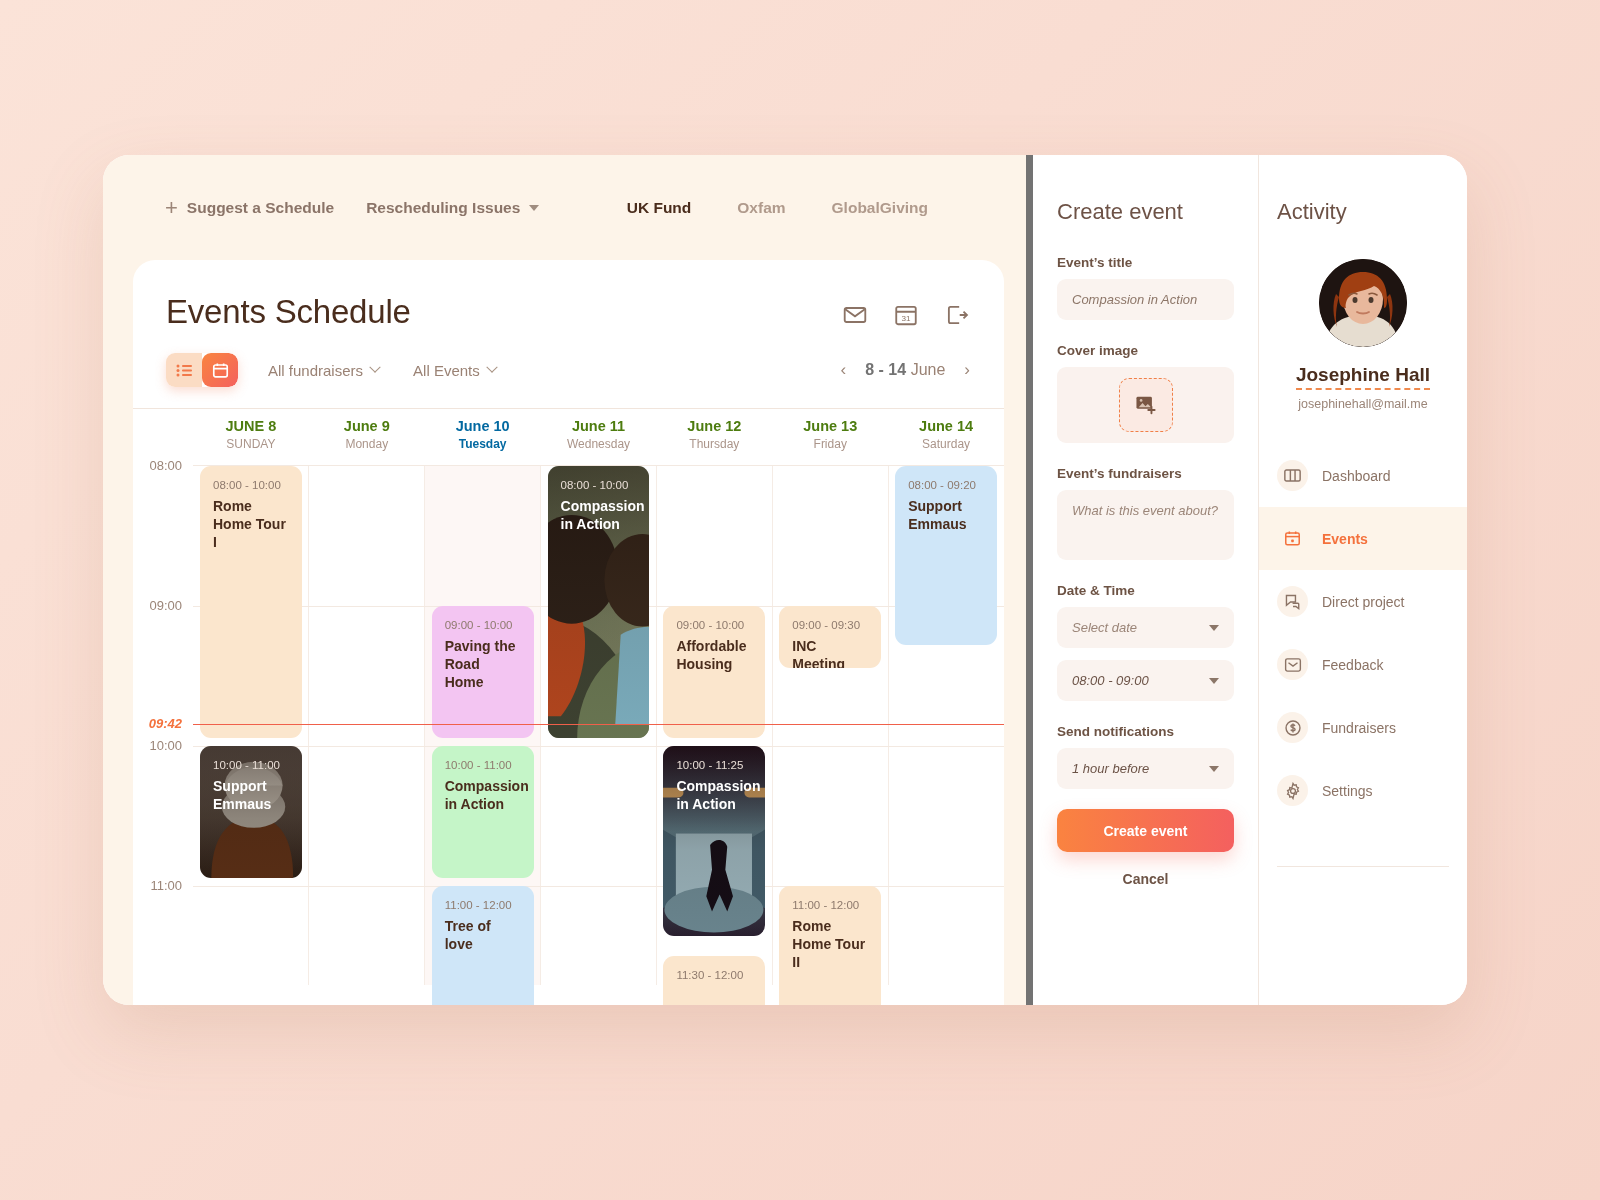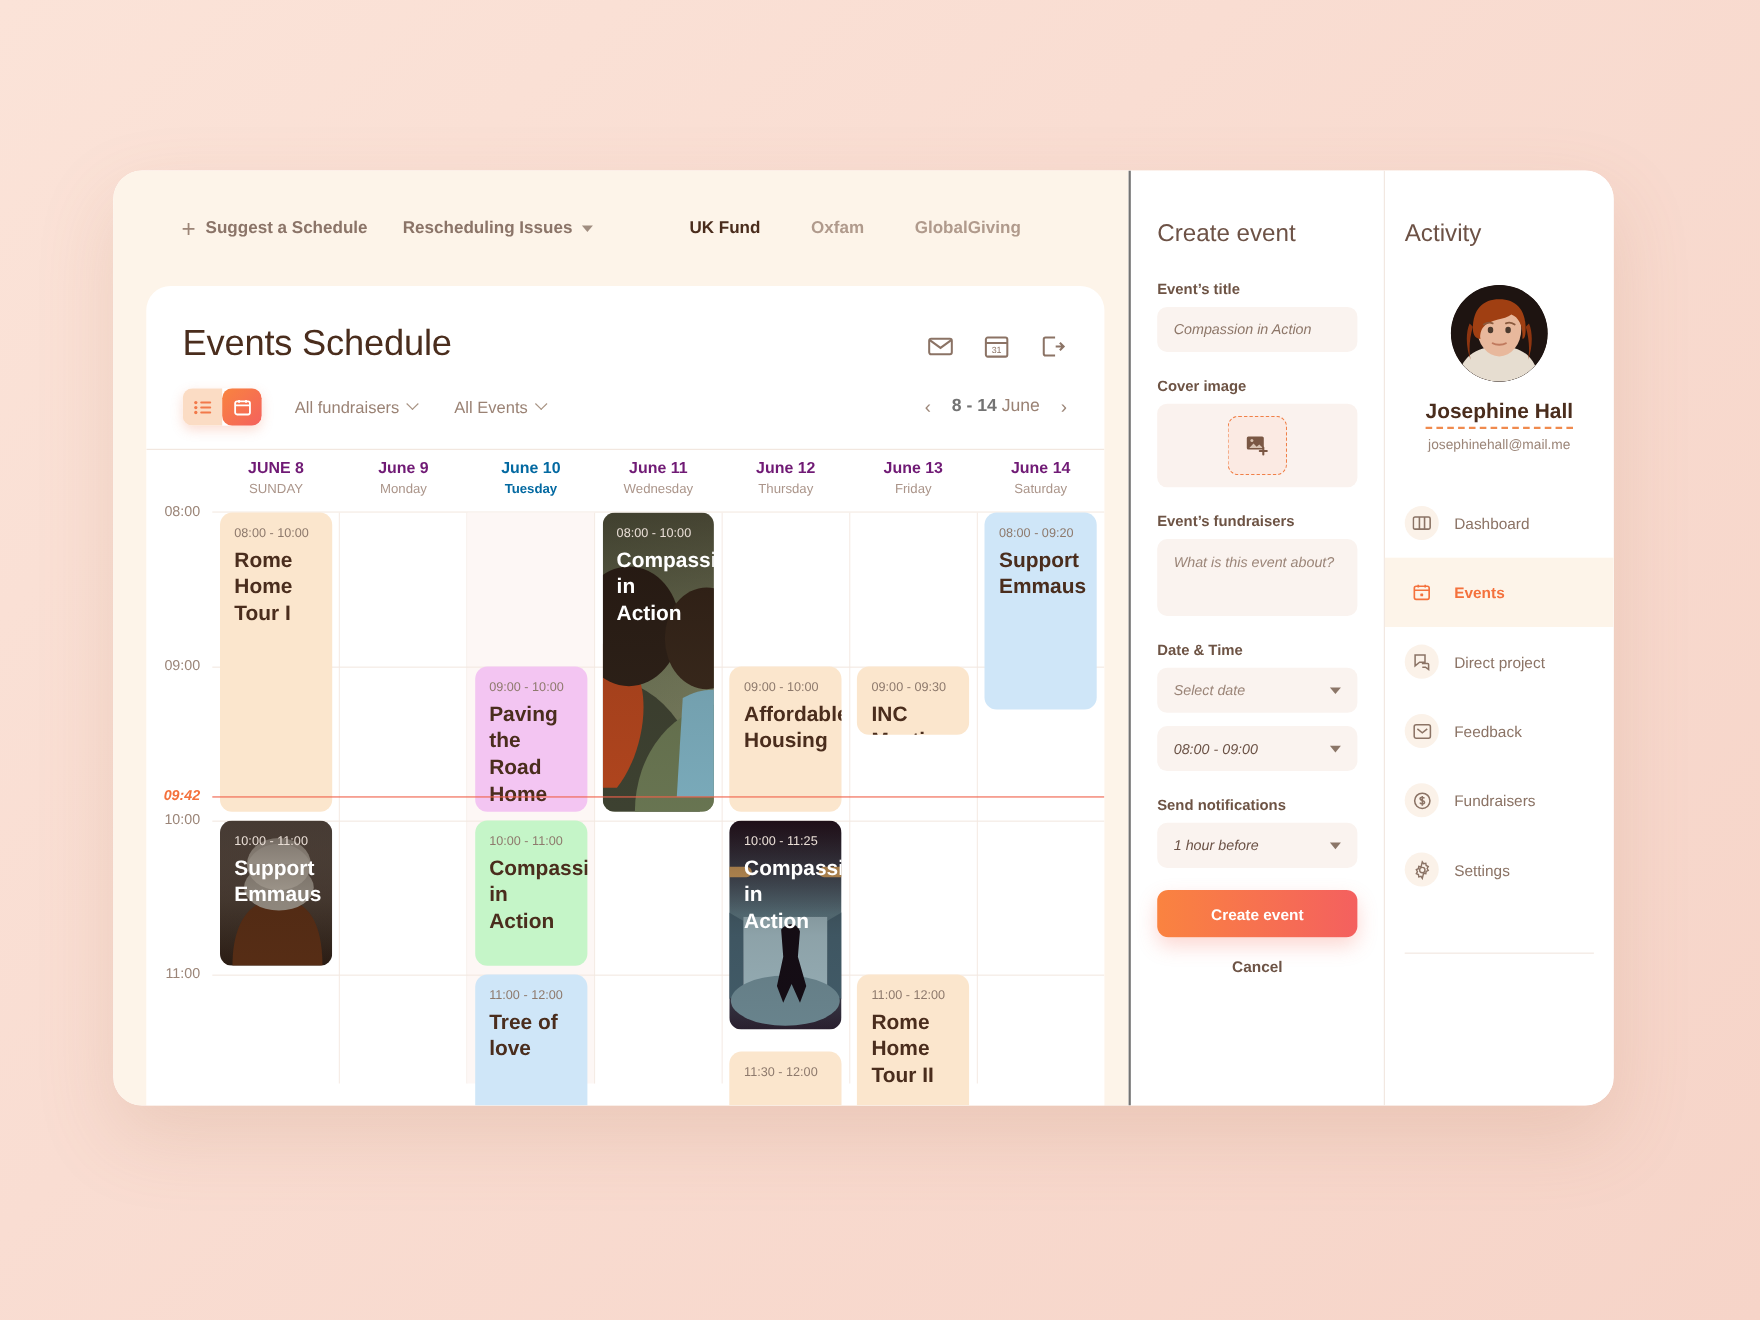--- a/index.html
+++ b/index.html
@@ -94,21 +94,21 @@
   }
   #week-nav .arrow { font-size: 17px; color: #9c8678; cursor: pointer; }
   #week-range { font-weight: 400; }
   #week-range b { color: #737373; font-weight: 700; }
   #tb-divider { height: 1px; background: #f1e5dc; margin: 21px 0 0 0; }
 
   
   #cal-wrap { position: relative; padding-left: 60px; }
   #day-head { display: flex; height: 56px; }
   .dh-cell { flex: 1 1 0; text-align: center; padding-top: 9px; }
-  .dh-date { font-size: 14.5px; font-weight: 700; color: #701a75; }
+  .dh-date { font-size: 14.5px; font-weight: 700; color: #4d7c0f; }
   .dh-day  { font-size: 12px; color: #ab958a; margin-top: 3px; }
   .dh-cell.today .dh-date, .dh-cell.today .dh-day { color: #0369a1; }
   .dh-cell.today .dh-day { font-weight: 600; }
 
   #grid {
     position: relative; height: 520px;
     border-top: 1px solid #f3e9e1;
   }
   #cols { position: absolute; inset: 0; display: flex; }
   .col {
@@ -131,32 +131,32 @@
     background: #f0604a; z-index: 6;
   }
 
   
   .ev {
     position: absolute; left: 6px; right: 7px;
     border-radius: 11px; padding: 13px 12px 0 13px;
     overflow: hidden; cursor: pointer; z-index: 4;
   }
   .ev .ev-time { font-size: 11.5px; color: #8e7a6d; margin-bottom: 7px; }
-  .ev .ev-title { font-size: 19px; font-weight: 700; color: #4a2d1d; line-height: 1.28; }
+  .ev .ev-title { font-size: 14px; font-weight: 700; color: #4a2d1d; line-height: 1.28; }
   .ev.photo .ev-time { color: #e9ded6; position: relative; z-index: 2; }
   .ev.photo .ev-title { color: #fff; position: relative; z-index: 2; }
   .ev .ph-bg { position: absolute; inset: 0; z-index: 0; }
   .ph-shade { position: absolute; inset: 0; z-index: 1;
               background: linear-gradient(180deg, rgba(25,12,8,.48) 0%, rgba(25,12,8,.12) 55%, rgba(25,12,8,.05) 100%); }
 
   
   #create-panel {
     width: 232px; height: 100%;
     background: #fff;
-    border-left: 2px solid #737373;
+    border-left: 7px solid #737373;
     padding: 44px 24px 0 24px;
     position: relative;
   }
   #create-title { font-size: 22px; color: #6d5246; font-weight: 400; margin-bottom: 30px; }
   .fld-label { font-size: 13.5px; font-weight: 700; color: #6d5344; margin-bottom: 9px; }
   .fld {
     background: #faf3ef; border-radius: 9px;
     font-size: 13px; color: #8d7668; font-style: italic;
     padding: 13px 15px; margin-bottom: 23px;
   }

